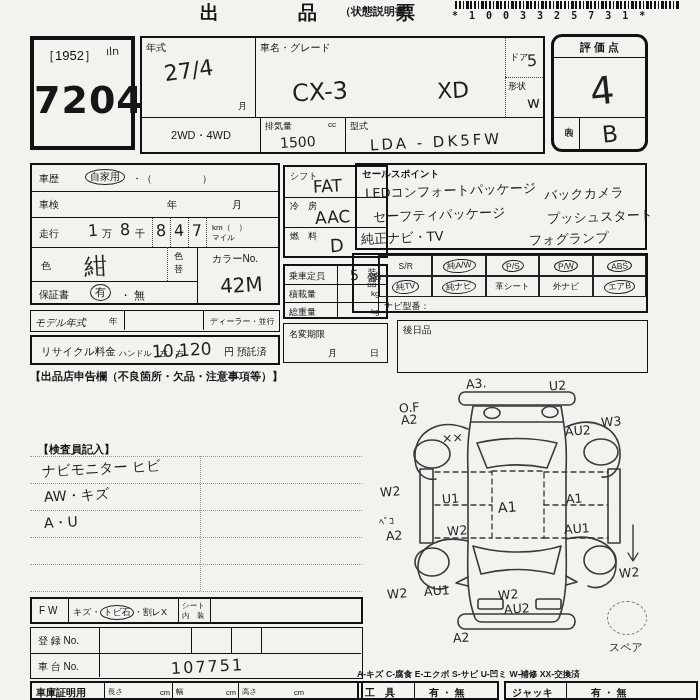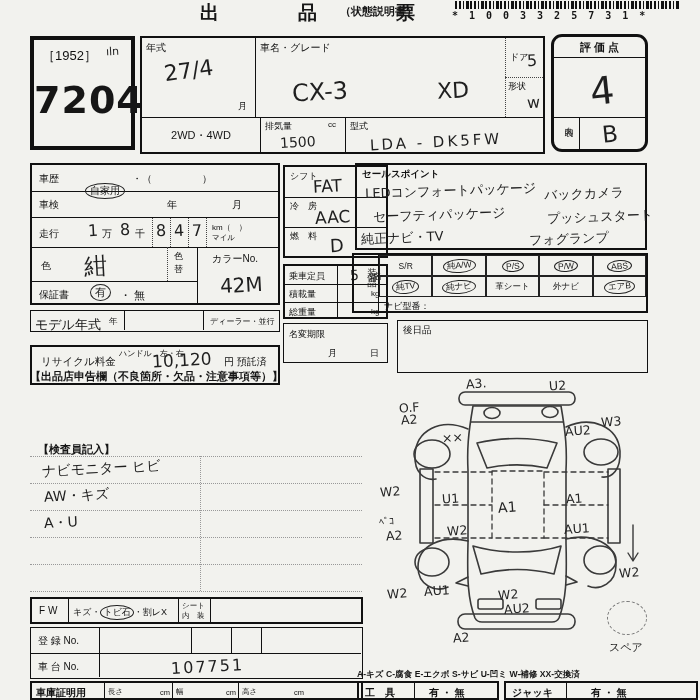--- a/index.html
+++ b/index.html
@@ -79,21 +79,21 @@
 </div>
 
 <div class="box" style="left:30px;top:163px;width:250px;height:142px;">
   <div class="hline" style="left:0;top:26px;width:246px;"></div>
   <div class="hline" style="left:0;top:52px;width:246px;"></div>
   <div class="hline" style="left:0;top:82px;width:246px;"></div>
   <div class="hline" style="left:0;top:116px;width:165px;"></div>
   <div class="vline" style="left:165px;top:82px;height:56px;"></div>
 
   <span class="lbl" style="left:7px;top:7px;">車歴</span>
-  <span class="abs" style="left:53px;top:4px;font-size:10px;margin-top:14px;"><span class="circle-mark">自家用</span></span>
+  <span class="abs" style="left:53px;top:4px;font-size:10px;"><span class="circle-mark">自家用</span></span>
   <span class="lbl" style="left:100px;top:7px;">・（　　　　　）</span>
 
   <span class="lbl" style="left:7px;top:33px;">車検</span>
   <span class="lbl" style="left:135px;top:33px;">年</span>
   <span class="lbl" style="left:200px;top:33px;">月</span>
 
   <span class="lbl" style="left:7px;top:62px;">走行</span>
   <span class="hw" style="left:56px;top:56px;font-size:16px;">1</span>
   <span class="lbl" style="left:70px;top:62px;">万</span>
   <span class="hw" style="left:88px;top:55px;font-size:16px;">8</span>
@@ -115,29 +115,29 @@
   <span class="lbl" style="left:142px;top:98px;font-size:9px;">替</span>
   <span class="lbl" style="left:180px;top:87px;">カラーNo.</span>
   <span class="hw" style="left:188px;top:108px;font-size:20px;">42M</span>
 
   <span class="lbl" style="left:7px;top:123px;">保証書</span>
   <span class="abs" style="left:58px;top:119px;font-size:11px;"><span class="circle-mark">有</span></span>
   <span class="lbl" style="left:88px;top:123px;font-size:11px;">・ 無</span>
 </div>
 
 <div class="box" style="left:30px;top:310px;width:250px;height:22px;border-width:1.5px;">
-  <span class="lbl" style="left:4px;top:5px;font-size:13px;">モデル年式</span>
+  <span class="lbl" style="left:4px;top:5px;font-size:10px;font-style:italic;">モデル年式</span>
   <span class="lbl" style="left:78px;top:5px;font-size:8.5px;">年</span>
   <div class="vline" style="left:93px;top:0;height:19px;border-left-width:1px;"></div>
   <span class="lbl" style="left:88px;top:5px;font-size:8px;margin-top:32px;">ハンドル　左・右</span>
   <div class="vline" style="left:172px;top:0;height:19px;border-left-width:1px;"></div>
   <span class="lbl" style="left:179px;top:5px;font-size:8px;">ディーラー・並行</span>
 </div>
 
-<div class="box" style="left:30px;top:345px;width:250px;height:40px;border-width:2.5px;">
+<div class="box" style="left:30px;top:335px;width:250px;height:30px;border-width:2.5px;">
   <span class="lbl" style="left:9px;top:8px;font-size:10.5px;">リサイクル料金</span>
   <span class="hw" style="left:120px;top:3px;font-size:17px;">10,120</span>
   <span class="lbl" style="left:192px;top:8px;font-size:10px;">円 預託済</span>
 </div>
 
 <div class="abs" style="left:30px;top:369px;font-size:11px;font-weight:bold;">【出品店申告欄（不良箇所・欠品・注意事項等）】</div>
 
 <div class="box" style="left:283px;top:165px;width:105px;height:93px;">
   <div class="hline" style="left:0;top:30px;width:101px;"></div>
   <div class="hline" style="left:0;top:60px;width:101px;"></div>

